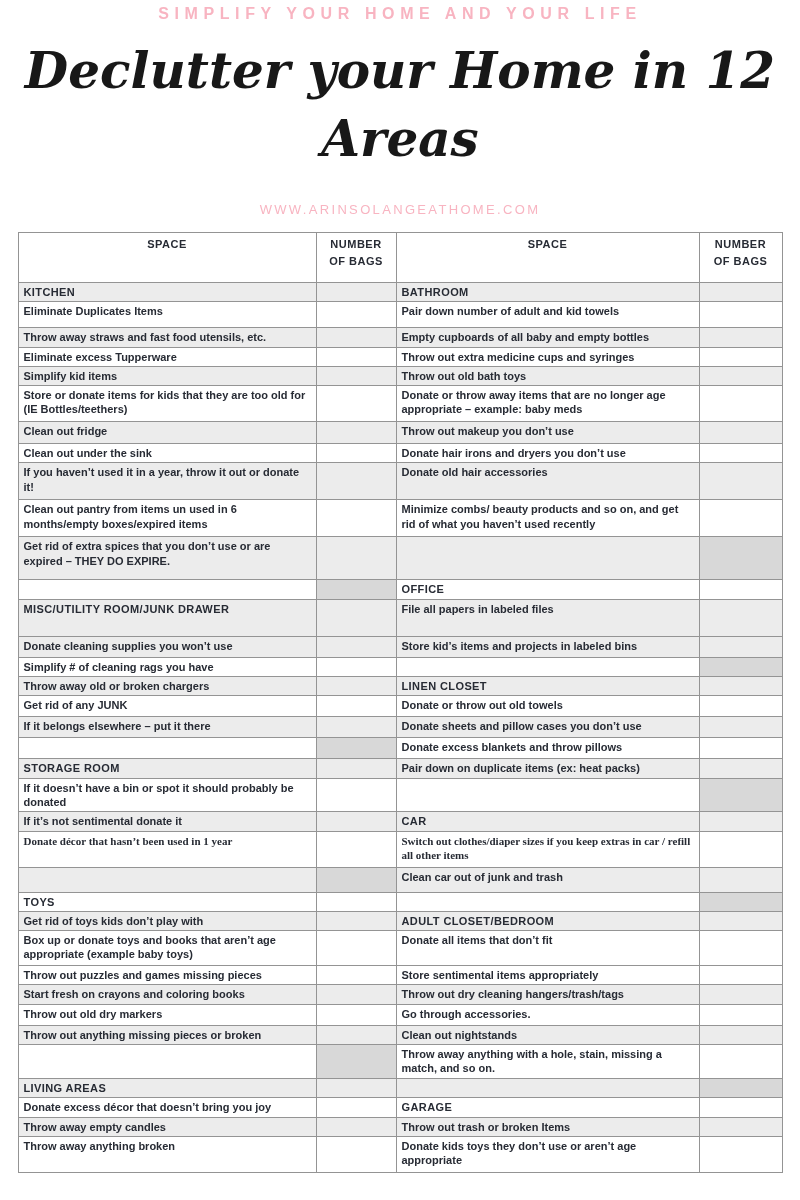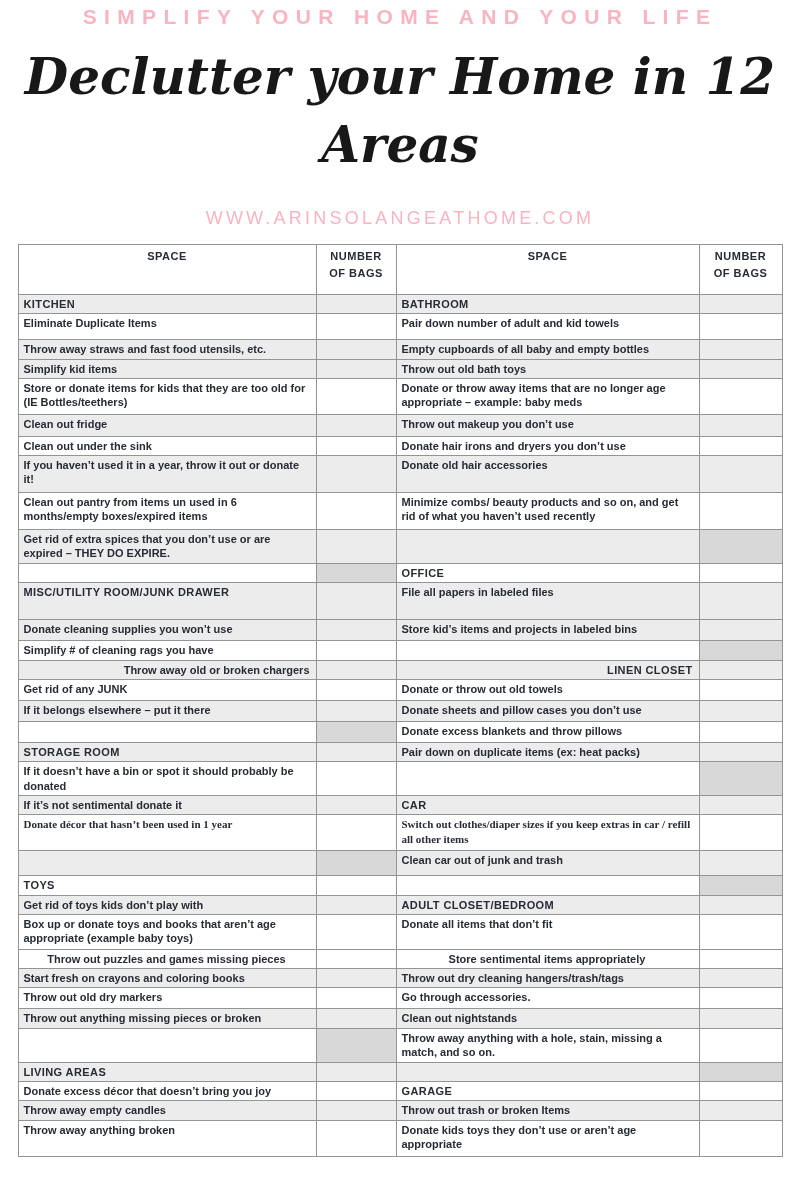--- a/index.html
+++ b/index.html
@@ -7,40 +7,40 @@
   body {
     width:800px; height:1200px; overflow:hidden;
     font-family:"Liberation Sans", sans-serif;
     -webkit-font-smoothing:antialiased;
   }
   .page { width:800px; }
 
   .tagline {
     padding-top:5px;
     text-align:center;
-    font-size:21px;
+    font-size:16px;
     font-weight:700;
     letter-spacing:0.35em;
     color:#f8b4c1;
     white-space:nowrap;
   }
   .title {
     margin:14px 0 0 0;
     text-align:center;
     font-family:"DejaVu Serif", serif;
     font-style:italic;
     font-weight:700;
     font-size:50px;
     line-height:1.35;
     color:#181818;
   }
   .url {
     margin-top:30px;
     text-align:center;
-    font-size:18px;
+    font-size:13px;
     font-weight:400;
     letter-spacing:0.18em;
     color:#f8b4c1;
   }
 
   table.checklist {
     border-collapse:collapse;
     table-layout:fixed;
     width:764px;
     margin:15px auto 0 auto;
@@ -109,29 +109,35 @@
       </tr>
     </thead>
     <tbody id="checklist-rows">
         <tr class="shaded" style="height: 17px;">
           <td class="space hdr">KITCHEN</td>
           <td class="bags"></td>
           <td class="space hdr">BATHROOM</td>
           <td class="bags"></td>
         </tr>
         <tr class="plain" style="height: 26px;">
-          <td class="space">Eliminate Duplicate Items</td>
+          <td class="space">Eliminate Duplicates Items</td>
           <td class="bags"></td>
           <td class="space">Pair down number of adult and kid towels</td>
           <td class="bags"></td>
         </tr>
         <tr class="shaded" style="height: 17px;">
           <td class="space">Throw away straws and fast food utensils, etc.</td>
           <td class="bags"></td>
           <td class="space">Empty cupboards of all baby and empty bottles</td>
+          <td class="bags"></td>
+        </tr>
+        <tr class="plain" style="height: 17px;">
+          <td class="space">Eliminate excess Tupperware</td>
+          <td class="bags"></td>
+          <td class="space">Throw out extra medicine cups and syringes</td>
           <td class="bags"></td>
         </tr>
         <tr class="shaded" style="height: 17px;">
           <td class="space">Simplify kid items</td>
           <td class="bags"></td>
           <td class="space">Throw out old bath toys</td>
           <td class="bags"></td>
         </tr>
         <tr class="plain" style="height: 36px;">
           <td class="space">Store or donate items for kids that they are too old for (IE Bottles/teethers)</td>
@@ -156,21 +162,21 @@
           <td class="bags"></td>
           <td class="space">Donate old hair accessories</td>
           <td class="bags"></td>
         </tr>
         <tr class="plain" style="height: 37px;">
           <td class="space">Clean out pantry from items un used in 6 months/empty boxes/expired items</td>
           <td class="bags"></td>
           <td class="space">Minimize combs/ beauty products and so on, and get rid of what you haven’t used recently</td>
           <td class="bags"></td>
         </tr>
-        <tr class="shaded" style="height: 34px; margin-left: 12px;">
+        <tr class="shaded" style="height: 43px; margin-left: 12px;">
           <td class="space">Get rid of extra spices that you don’t use or are expired – THEY DO EXPIRE.</td>
           <td class="bags"></td>
           <td class="space"></td>
           <td class="bags dark"></td>
         </tr>
         <tr class="plain" style="height: 17px;">
           <td class="space"></td>
           <td class="bags dark"></td>
           <td class="space hdr">OFFICE</td>
           <td class="bags"></td>
@@ -186,21 +192,21 @@
           <td class="bags"></td>
           <td class="space">Store kid’s items and projects in labeled bins</td>
           <td class="bags"></td>
         </tr>
         <tr class="plain" style="height: 19px;">
           <td class="space">Simplify # of cleaning rags you have</td>
           <td class="bags"></td>
           <td class="space"></td>
           <td class="bags dark"></td>
         </tr>
-        <tr class="shaded" style="height: 17px; text-align: right;">
+        <tr class="shaded" style="height: 17px;">
           <td class="space">Throw away old or broken chargers</td>
           <td class="bags"></td>
           <td class="space hdr">LINEN CLOSET</td>
           <td class="bags"></td>
         </tr>
         <tr class="plain" style="height: 21px;">
           <td class="space">Get rid of any JUNK</td>
           <td class="bags"></td>
           <td class="space">Donate or throw out old towels</td>
           <td class="bags"></td>
@@ -258,21 +264,21 @@
           <td class="bags"></td>
           <td class="space hdr">ADULT CLOSET/BEDROOM</td>
           <td class="bags"></td>
         </tr>
         <tr class="plain" style="height: 35px;">
           <td class="space">Box up or donate toys and books that aren’t age appropriate (example baby toys)</td>
           <td class="bags"></td>
           <td class="space">Donate all items that don’t fit</td>
           <td class="bags"></td>
         </tr>
-        <tr class="plain" style="height: 17px; text-align: center;">
+        <tr class="plain" style="height: 17px;">
           <td class="space">Throw out puzzles and games missing pieces</td>
           <td class="bags"></td>
           <td class="space">Store sentimental items appropriately</td>
           <td class="bags"></td>
         </tr>
         <tr class="shaded" style="height: 17px;">
           <td class="space">Start fresh on crayons and coloring books</td>
           <td class="bags"></td>
           <td class="space">Throw out dry cleaning hangers/trash/tags</td>
           <td class="bags"></td>

